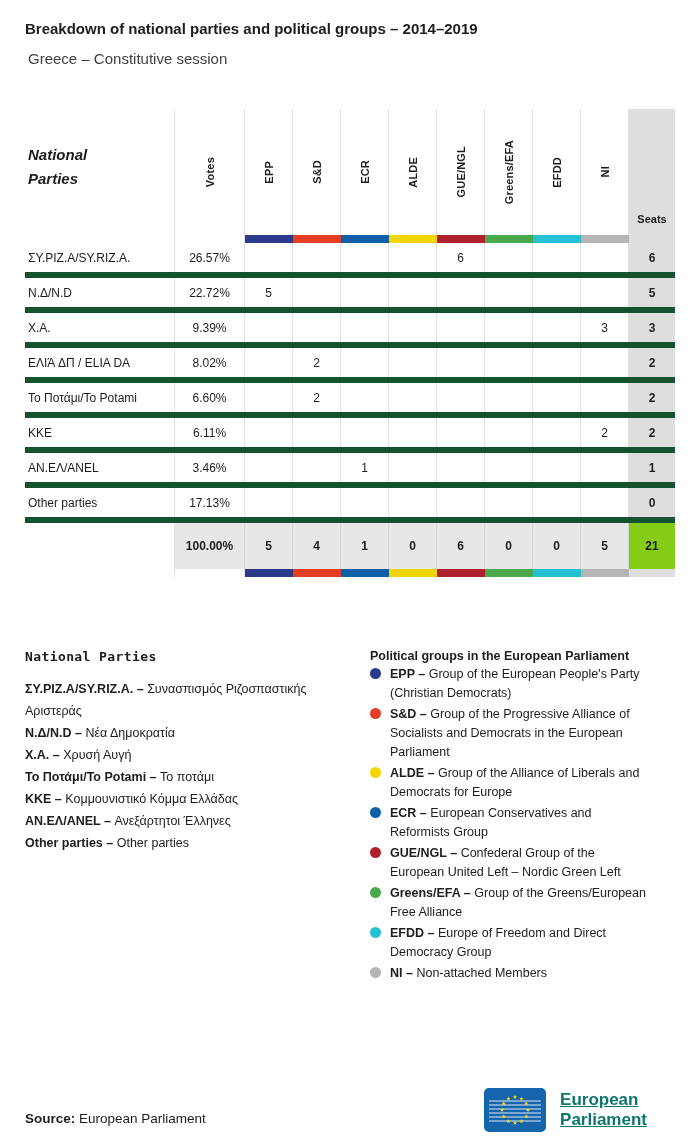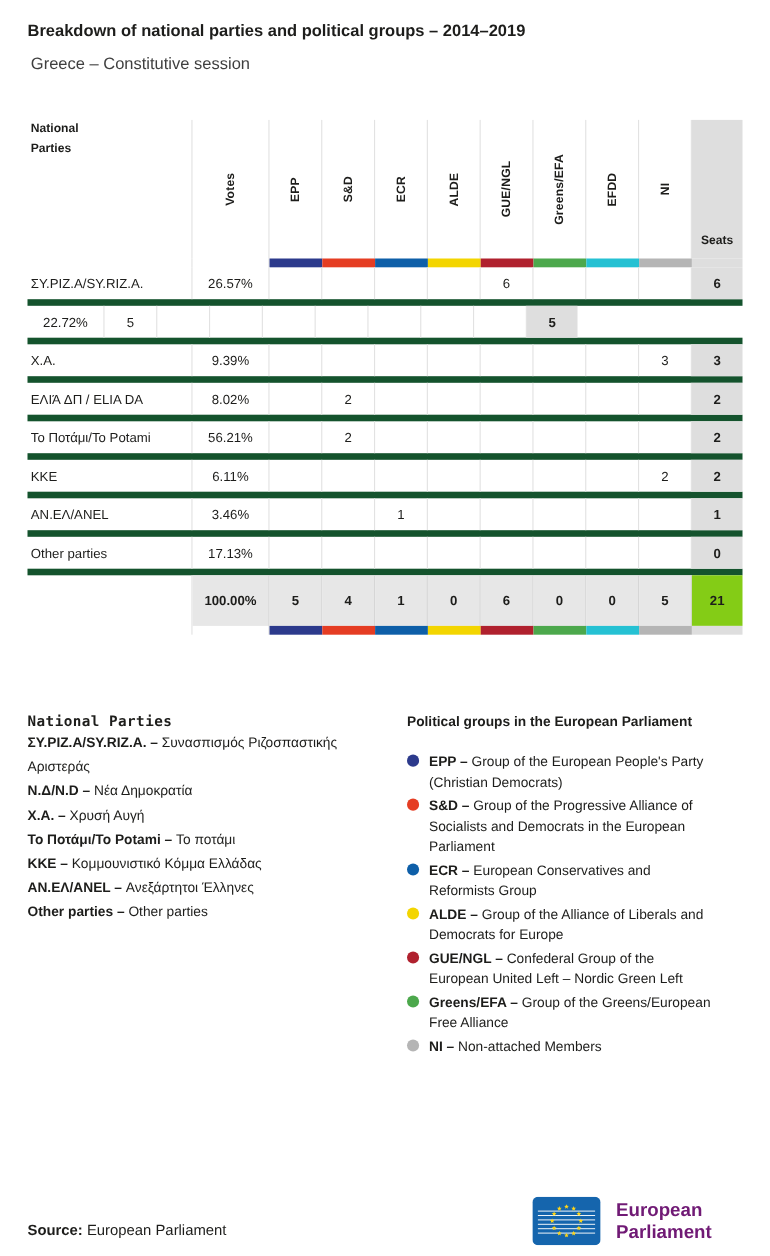--- a/index.html
+++ b/index.html
@@ -16,22 +16,22 @@
   .trow { display:flex; width:650px; }
   .c { border-right:1px solid #e2e2e2; display:flex; align-items:center;
        justify-content:center; font-size:12px; }
   .c-party { width:150px; justify-content:flex-start; padding-left:3px; }
   .c-votes { width:70px; }
   .gwrap { display:flex; width:384px; }
   .c-group { width:48px; }
   .c-seats { width:46px; background:#dedede; font-weight:700; border-right:none; }
 
   .hdr { height:126px; }
-  .hdr .c-party { align-items:flex-start; padding-bottom:10px; font-weight:700;
-                  font-size:11px; line-height:1.6; }
+  .hdr .c-party { align-items:center; padding-bottom:10px; font-weight:700;
+                  font-size:15px; line-height:1.6;font-style:italic; }
   .vtext { writing-mode:vertical-rl; transform:rotate(180deg); font-weight:700;
            font-size:11px; letter-spacing:.2px; white-space:nowrap; }
   .hdr .c-seats { align-items:flex-end; padding-bottom:10px; font-size:11px; }
 
   .barrow { height:8px; }
   .barrow .c { border-right:none; }
   .barrow .c-party, .barrow .c-votes { border-right:1px solid #e2e2e2; }
   .barseg { width:48px; height:8px; }
 
   .drow { height:35px; border-bottom:6px solid #14532d; }
@@ -39,38 +39,38 @@
 
   .total { height:46px; }
   .tgray { background:#e7e7e7; font-weight:700; border-right:1px solid #d6d6d6; }
   .total .c-seats { background:#84cc16; }
 
   
   .legends { display:flex; margin-top:72px; }
   .leg-left { width:335px; }
   .leg-right { width:290px; margin-left:25px; }
   .mono-head { font-family:"DejaVu Sans Mono",monospace; font-weight:700;
-               font-size:13px; letter-spacing:.4px; }
+               font-size:13px; margin-bottom:14px; letter-spacing:.4px; }
   .lp-item { font-size:12.5px; line-height:22px; }
-  .lg-head { font-size:12.5px; font-weight:700; margin-bottom:20px; }
+  .lg-head { font-size:12.5px; font-weight:700; margin-bottom:2px; }
   .lg-item { display:flex; margin-bottom:2px; }
   .dot { width:11px; height:11px; border-radius:50%; flex:0 0 11px;
          margin-top:3px; margin-right:9px; }
   .lg-text { font-size:12.5px; line-height:19px; }
 
   
   .footnote { position:absolute; left:25px; right:25px; top:1022px; }
   .rule { border-top:1px solid #cfcfcf; }
   .note { font-size:12.5px; line-height:1.55; padding:9px 2px 12px; }
   .srcrow { position:absolute; left:25px; right:25px; top:1086px; height:48px;
             display:flex; justify-content:space-between; }
   .source { align-self:flex-end; padding-bottom:8px; font-size:13.5px; }
   .logo { display:flex; align-items:center; }
   .logo-text { margin-left:14px; font-weight:700; font-size:17px;
-               line-height:1.15; color:#701a75; }
+               line-height:1.15; color:#0f766e;text-decoration:underline; }
 </style>
 </head>
 <body>
 
 <div class="page">
   <div class="content">
 
     <div class="title">Breakdown of national parties and political groups – 2014–2019</div>
     <div class="subtitle">Greece – Constitutive session</div>
 
@@ -161,20 +161,21 @@
               <div class="c c-group"></div>
               <div class="c c-group">6</div>
               <div class="c c-group"></div>
               <div class="c c-group"></div>
               <div class="c c-group"></div>
             </div>
             <div class="c c-seats">6</div>
           </div>
 
           <div class="trow drow">
+            <div class="c c-party">Ν.Δ/N.D</div>
             <div class="c c-votes">22.72%</div>
             <div class="gwrap">
               <div class="c c-group">5</div>
               <div class="c c-group"></div>
               <div class="c c-group"></div>
               <div class="c c-group"></div>
               <div class="c c-group"></div>
               <div class="c c-group"></div>
               <div class="c c-group"></div>
               <div class="c c-group"></div>
@@ -209,21 +210,21 @@
               <div class="c c-group"></div>
               <div class="c c-group"></div>
               <div class="c c-group"></div>
               <div class="c c-group"></div>
             </div>
             <div class="c c-seats">2</div>
           </div>
 
           <div class="trow drow">
             <div class="c c-party">Το Ποτάμι/To Potami</div>
-            <div class="c c-votes">56.21%</div>
+            <div class="c c-votes">6.60%</div>
             <div class="gwrap">
               <div class="c c-group"></div>
               <div class="c c-group">2</div>
               <div class="c c-group"></div>
               <div class="c c-group"></div>
               <div class="c c-group"></div>
               <div class="c c-group"></div>
               <div class="c c-group"></div>
               <div class="c c-group"></div>
             </div>
@@ -351,39 +352,43 @@
               <span class="dot" style="background-color: rgb(44, 58, 140);"></span>
               <span class="lg-text"><b>EPP –</b> <span>Group of the European People's Party (Christian Democrats)</span></span>
             </div>
 
             <div class="lg-item">
               <span class="dot" style="background-color: rgb(229, 61, 35);"></span>
               <span class="lg-text"><b>S&amp;D –</b> <span>Group of the Progressive Alliance of Socialists and Democrats in the European Parliament</span></span>
             </div>
 
             <div class="lg-item">
+              <span class="dot" style="background-color: rgb(243, 213, 0);"></span>
+              <span class="lg-text"><b>ALDE –</b> <span>Group of the Alliance of Liberals and Democrats for Europe</span></span>
+            </div>
+
+            <div class="lg-item">
               <span class="dot" style="background-color: rgb(14, 95, 168);"></span>
               <span class="lg-text"><b>ECR –</b> <span>European Conservatives and Reformists Group</span></span>
             </div>
 
             <div class="lg-item">
-              <span class="dot" style="background-color: rgb(243, 213, 0);"></span>
-              <span class="lg-text"><b>ALDE –</b> <span>Group of the Alliance of Liberals and Democrats for Europe</span></span>
-            </div>
-
-            <div class="lg-item">
               <span class="dot" style="background-color: rgb(176, 33, 46);"></span>
               <span class="lg-text"><b>GUE/NGL –</b> <span>Confederal Group of the European United Left – Nordic Green Left</span></span>
             </div>
 
             <div class="lg-item">
               <span class="dot" style="background-color: rgb(76, 168, 76);"></span>
               <span class="lg-text"><b>Greens/EFA –</b> <span>Group of the Greens/European Free Alliance</span></span>
             </div>
 
+            <div class="lg-item">
+              <span class="dot" style="background-color: rgb(37, 193, 211);"></span>
+              <span class="lg-text"><b>EFDD –</b> <span>Europe of Freedom and Direct Democracy Group</span></span>
+            </div>
 
             <div class="lg-item">
               <span class="dot" style="background-color: rgb(181, 181, 181);"></span>
               <span class="lg-text"><b>NI –</b> <span>Non-attached Members</span></span>
             </div>
           </div>
       </div>
     </div>
 
   </div>

